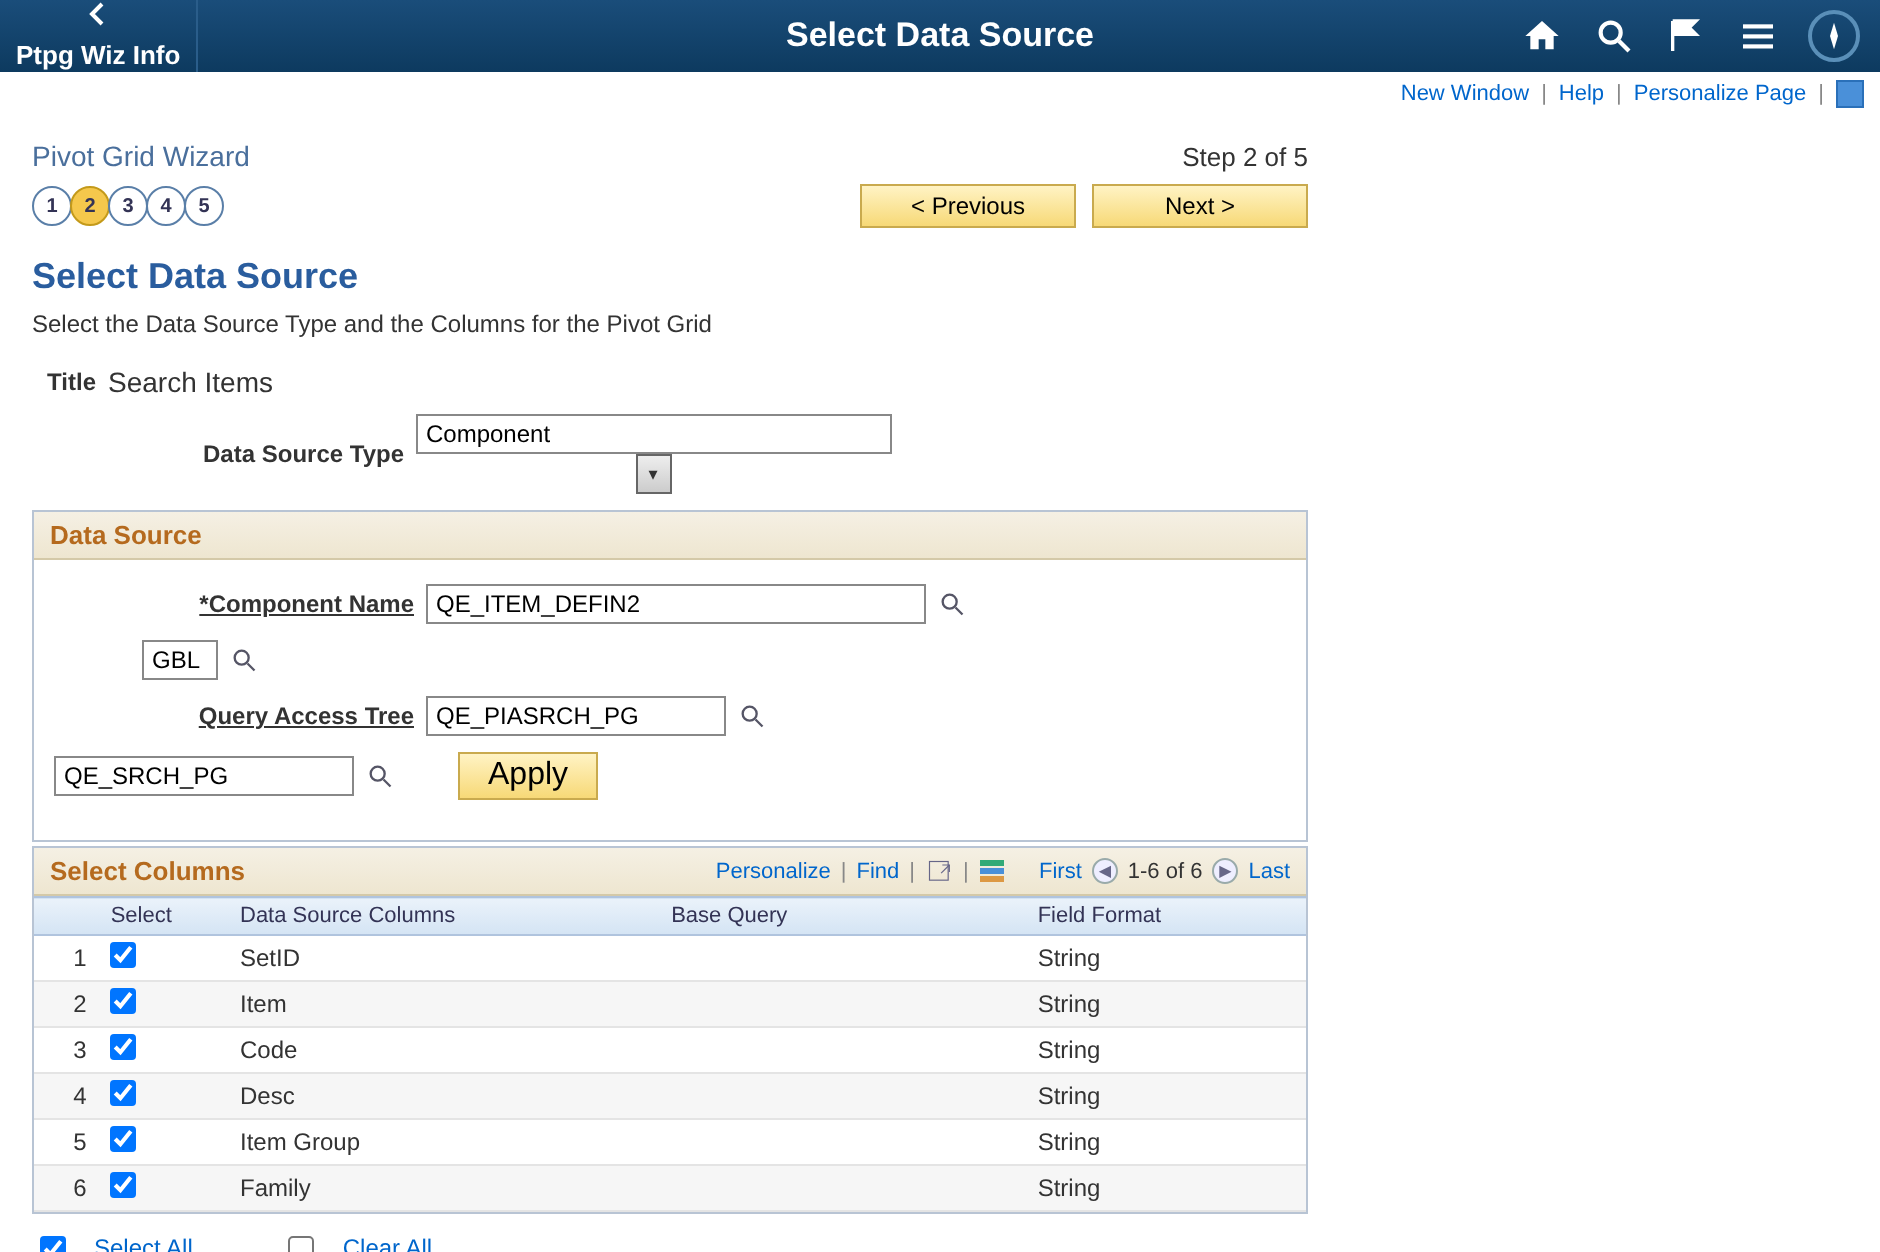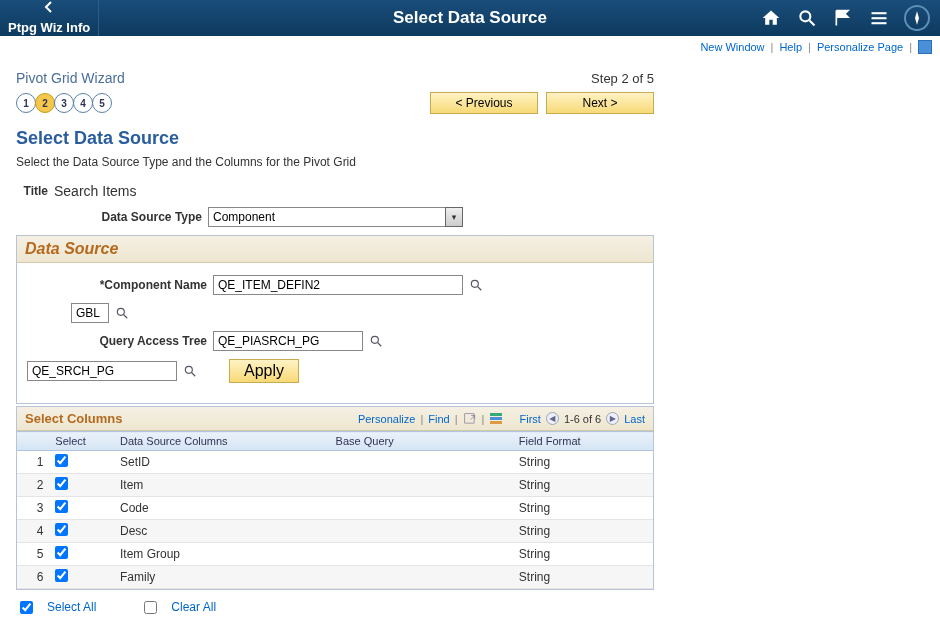--- a/index.html
+++ b/index.html
@@ -38,29 +38,29 @@
 
   .section-title { color: #2a5d9e; font-size: 18px; margin-top: 14px; margin-bottom: 6px; }
   .section-desc { color: #333; margin-bottom: 14px; }
 
   .field-row { display: flex; align-items: center; margin-bottom: 8px; gap: 6px; }
   .field-row .flabel { text-align: right; font-weight: bold; }
   .field-row.title-row .flabel { width: 32px; }
   .field-row.title-row .fval { font-size: 14px; }
   .field-row.dst-row .flabel { width: 186px; }
   
-  .dropdown { position: relative; display: inline-flex; align-items: center; }
+  .dropdown { position: relative; display: inline-flex; align-items: center; flex-direction: column; }
   .dropdown-input { width: 238px; height: 20px; border: 1px solid #888; padding: 1px 4px; font-size: 12px; background: #fff; }
   .dropdown-btn { width: 18px; height: 20px; border: 1px solid #666; background: linear-gradient(#eee,#ccc); display: flex; align-items: center; justify-content: center; font-size: 9px; margin-left: -1px; cursor: pointer; }
 
   
   .groupbox { border: 1px solid #b8c4d4; margin-top: 8px; }
-  .groupbox-title { background: linear-gradient(#f5f0e4,#eee6d0); border-bottom: 1px solid #d4c9a8; padding: 4px 8px; color: #b56a1e; font-weight: bold; font-size: 16px; font-style: italic; }
+  .groupbox-title { background: linear-gradient(#f5f0e4,#eee6d0); border-bottom: 1px solid #d4c9a8; padding: 4px 8px; color: #b56a1e; font-weight: bold; font-size: 13px; }
   .groupbox-body { padding: 12px 10px; }
-  .groupbox-body .field-row .flabel { width: 180px; }
+  .groupbox-body .field-row .flabel { width: 180px; text-decoration: underline; }
   .txt-input { border: 1px solid #888; height: 20px; padding: 1px 4px; font-size: 12px; }
   .lookup-icon { width: 14px; height: 14px; cursor: pointer; }
   .apply-btn { background: linear-gradient(to bottom, #fff3c4, #f7d977); border: 1px solid #c9aa4e; padding: 2px 14px; font-size: 16px; cursor: pointer; margin-left: 26px; }
 
   
   .grid-wrap { border: 1px solid #b8c4d4; margin-top: 2px; }
   .grid-header { background: linear-gradient(#f5f0e4,#eee6d0); border-bottom: 1px solid #d4c9a8; padding: 4px 8px; display: flex; align-items: center; }
   .grid-header .gtitle { color: #b56a1e; font-weight: bold; font-size: 13px; }
   .grid-header .gactions { margin-left: auto; display: flex; align-items: center; gap: 5px; font-size: 11px; color: #0066cc; }
   .grid-header .gactions a { color: #0066cc; cursor: pointer; }

